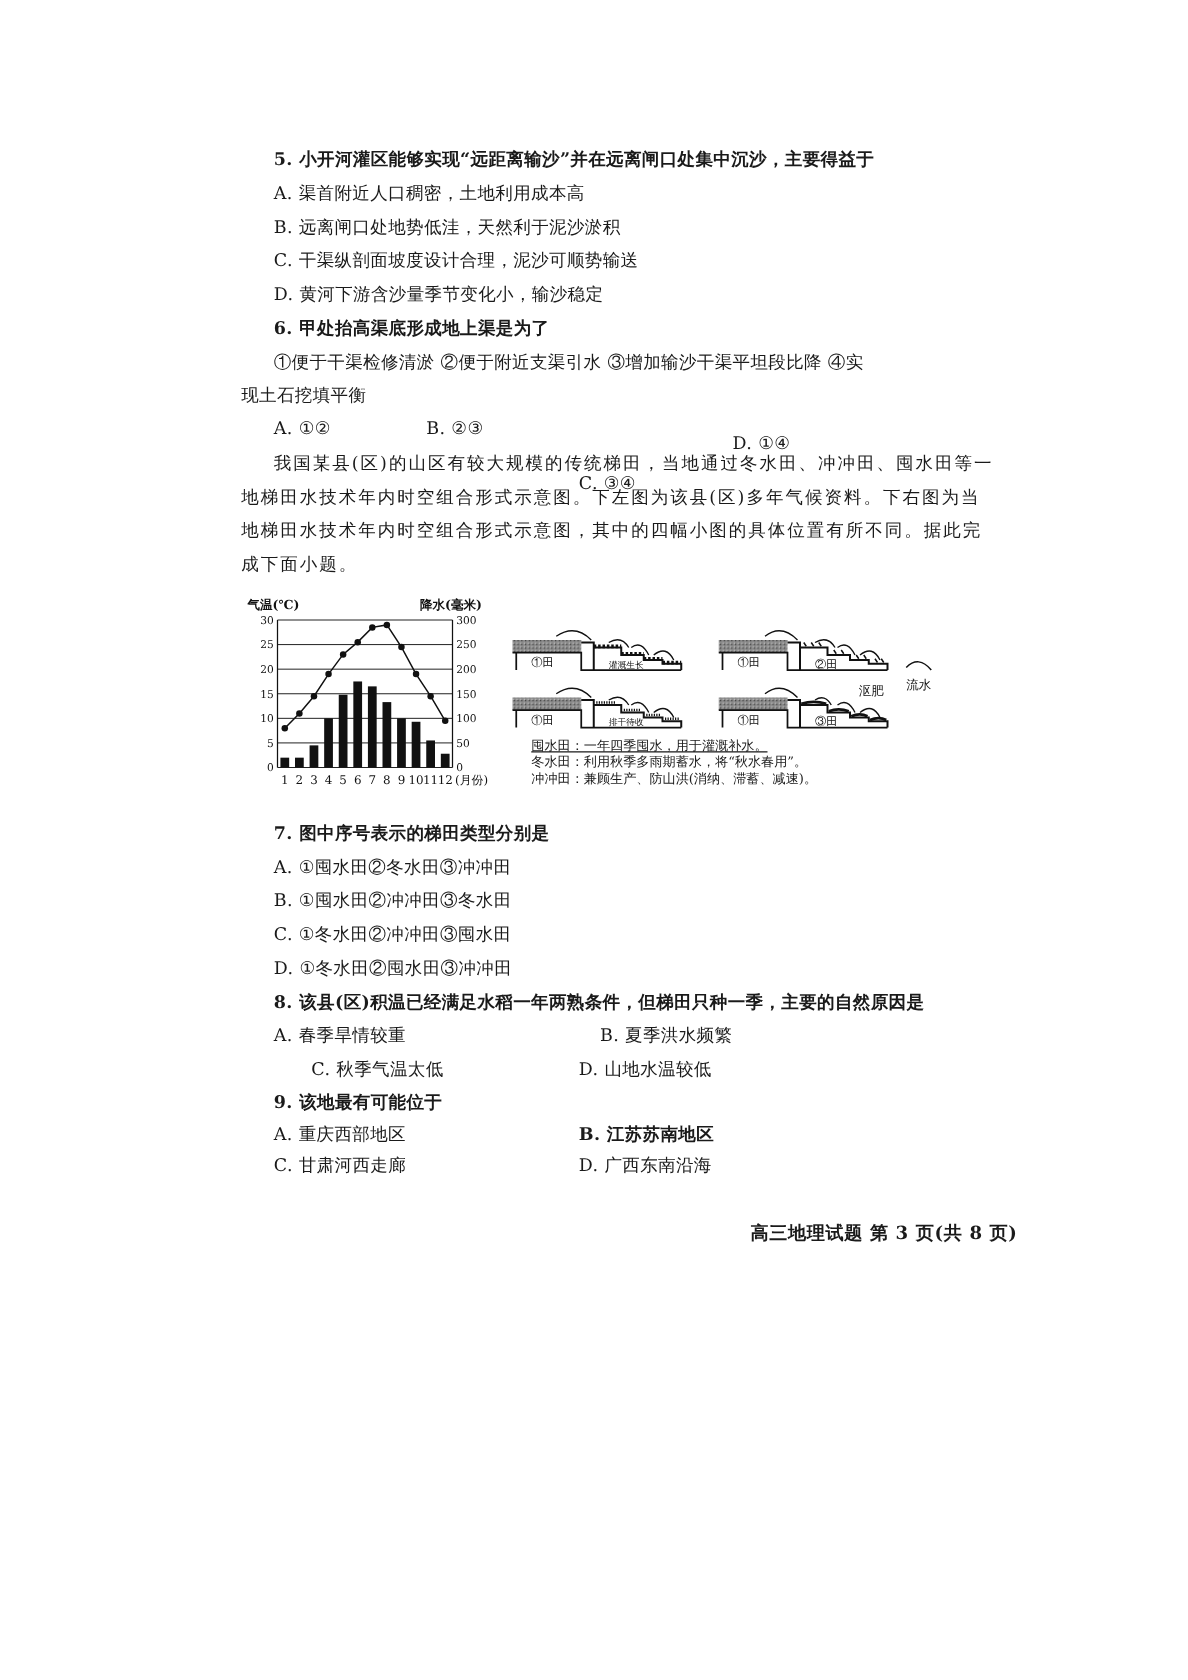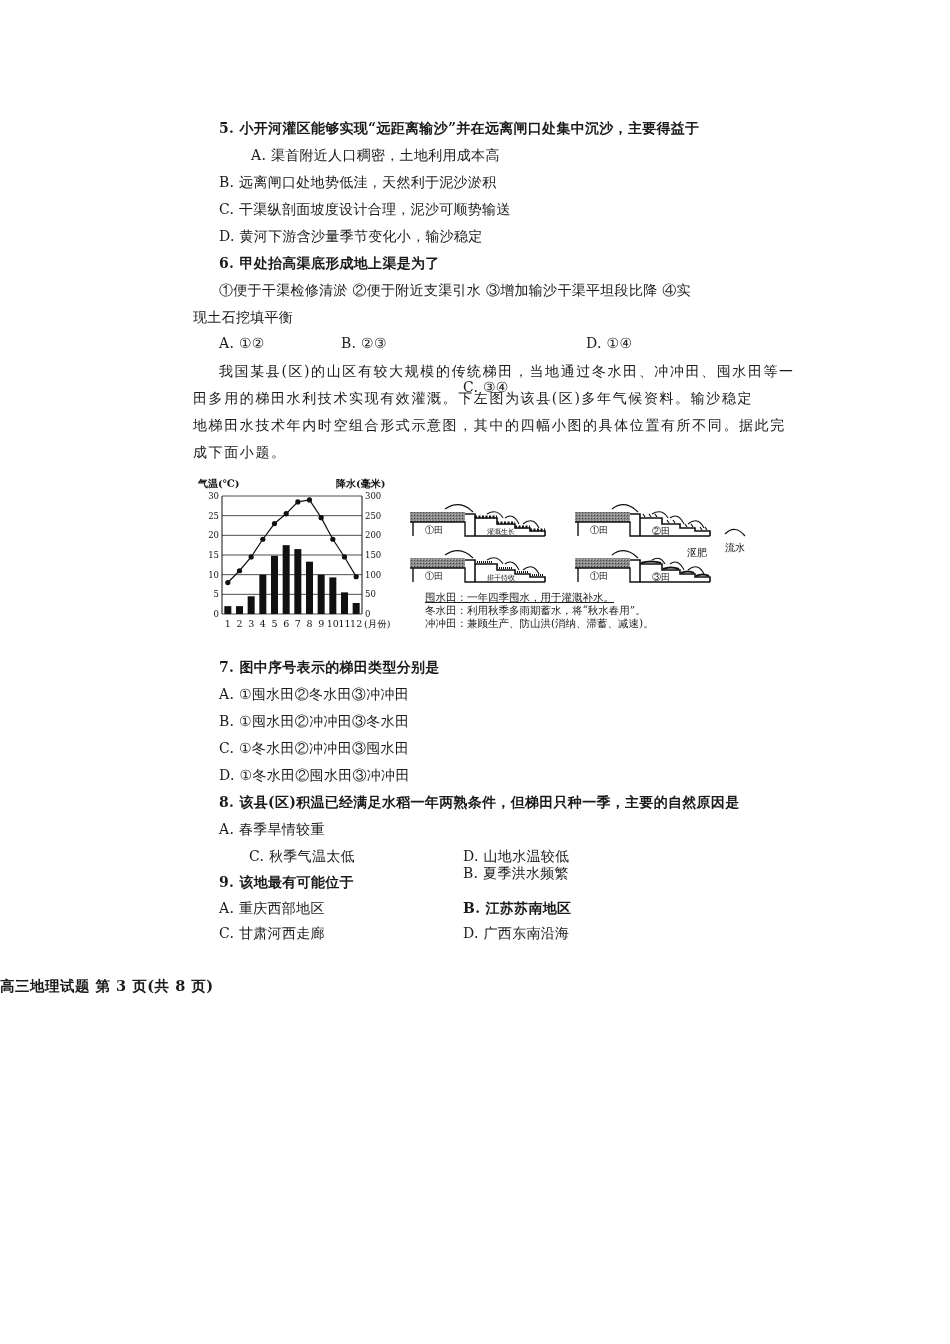--- a/index.html
+++ b/index.html
@@ -10,47 +10,47 @@
   }
   .line {
     position: absolute; left: 219px; font-size: 14px; line-height: 20px;
     white-space: nowrap; letter-spacing: 0.3px;
   }
   .bold { font-weight: bold; }
   .full { left: 193px; }
   .para { font-size: 14px; letter-spacing: 1.6px; }
   .figure { position: absolute; }
   .footer {
-    position: absolute; top: 977px; left: 0; width: 814px; text-align: left;
+    position: absolute; top: 977px; left: 0; width: 814px; text-align: right;
     font-size: 14.5px; font-weight: bold; letter-spacing: 0.5px;
   }
   svg text { font-family: "DejaVu Serif", "Liberation Serif", serif; fill: #111; }
   .legend-line {
     position: absolute; left: 425px; font-size: 10.5px; line-height: 13px; white-space: nowrap;
   }
 </style>
 </head>
 <body>
 
 <div class="line bold" style="top:118px;">5. 小开河灌区能够实现“远距离输沙”并在远离闸口处集中沉沙，主要得益于</div>
-<div class="line" style="top:145px;margin-left:32px;">A. 渠首附近人口稠密，土地利用成本高</div>
+<div class="line" style="top:145px;">A. 渠首附近人口稠密，土地利用成本高</div>
 <div class="line" style="top:172px;">B. 远离闸口处地势低洼，天然利于泥沙淤积</div>
 <div class="line" style="top:199px;text-align:center;">C. 干渠纵剖面坡度设计合理，泥沙可顺势输送</div>
 <div class="line" style="top:226px;">D. 黄河下游含沙量季节变化小，输沙稳定</div>
 
 <div class="line bold" style="top:253px;">6. 甲处抬高渠底形成地上渠是为了</div>
 <div class="line" style="top:280px; left:219px;">①便于干渠检修清淤   ②便于附近支渠引水   ③增加输沙干渠平坦段比降   ④实</div>
 <div class="line full" style="top:307px;">现土石挖填平衡</div>
 <div class="line" style="top:333px; left:219px;">A. ①②</div>
 <div class="line" style="top:333px; left:341px;">B. ②③</div>
 <div class="line" style="top:333px; left:463px;margin-top:44px;">C. ③④</div>
-<div class="line" style="top:333px; left:586px;">D. ①④</div>
+<div class="line" style="top:345px; left:586px;">D. ①④</div>
 
 <div class="line para" style="top:361px; left:219px;">我国某县(区)的山区有较大规模的传统梯田，当地通过冬水田、冲冲田、囤水田等一</div>
-<div class="line para full" style="top:388px;">田多用的梯田水利技术实现有效灌溉。下左图为该县(区)多年气候资料。输沙稳定</div>
+<div class="line para full" style="top:388px;">地梯田水技术年内时空组合形式示意图。下左图为该县(区)多年气候资料。下右图为当</div>
 <div class="line para full" style="top:415px;">地梯田水技术年内时空组合形式示意图，其中的四幅小图的具体位置有所不同。据此完</div>
 <div class="line para full" style="top:442px;">成下面小题。</div>
 
 <div class="figure" style="left:196px; top:474px; width:210px; height:160px;">
   <svg id="climate-svg" width="210" height="160" viewBox="0 0 210 160">
       <text x="2" y="13" font-size="10" font-weight="bold">气温(℃)</text>
       <text x="140" y="13" font-size="10" font-weight="bold">降水(毫米)</text>
       <line x1="26" x2="166" y1="140" y2="140" stroke="#222" stroke-width="0.8"></line>
       <text x="23" y="143" font-size="8.5" text-anchor="end">0</text>
       <text x="169" y="143" font-size="8.5">0</text>
@@ -176,21 +176,21 @@
 <div class="legend-line" style="top:617px;">冲冲田：兼顾生产、防山洪(消纳、滞蓄、减速)。</div>
 
 <div class="line bold" style="top:657px;">7. 图中序号表示的梯田类型分别是</div>
 <div class="line" style="top:684px;">A. ①囤水田②冬水田③冲冲田</div>
 <div class="line" style="top:711px;">B. ①囤水田②冲冲田③冬水田</div>
 <div class="line" style="top:738px;">C. ①冬水田②冲冲田③囤水田</div>
 <div class="line" style="top:765px;">D. ①冬水田②囤水田③冲冲田</div>
 
 <div class="line bold" style="top:792px;">8. 该县(区)积温已经满足水稻一年两熟条件，但梯田只种一季，主要的自然原因是</div>
 <div class="line" style="top:819px;">A. 春季旱情较重</div>
-<div class="line" style="top:819px; left:463px;margin-top:44px;">B. 夏季洪水频繁</div>
+<div class="line" style="top:819px; left:480px;">B. 夏季洪水频繁</div>
 <div class="line" style="top:846px;margin-left:30px;">C. 秋季气温太低</div>
 <div class="line" style="top:846px; left:463px;">D. 山地水温较低</div>
 
 <div class="line bold" style="top:872px;">9. 该地最有可能位于</div>
 <div class="line" style="top:898px;">A. 重庆西部地区</div>
 <div class="line" style="top:898px; left:463px;font-weight:bold;">B. 江苏苏南地区</div>
 <div class="line" style="top:923px;">C. 甘肃河西走廊</div>
 <div class="line" style="top:923px; left:463px;">D. 广西东南沿海</div>
 
 <div class="footer">高三地理试题  第 3 页(共 8 页)</div>

